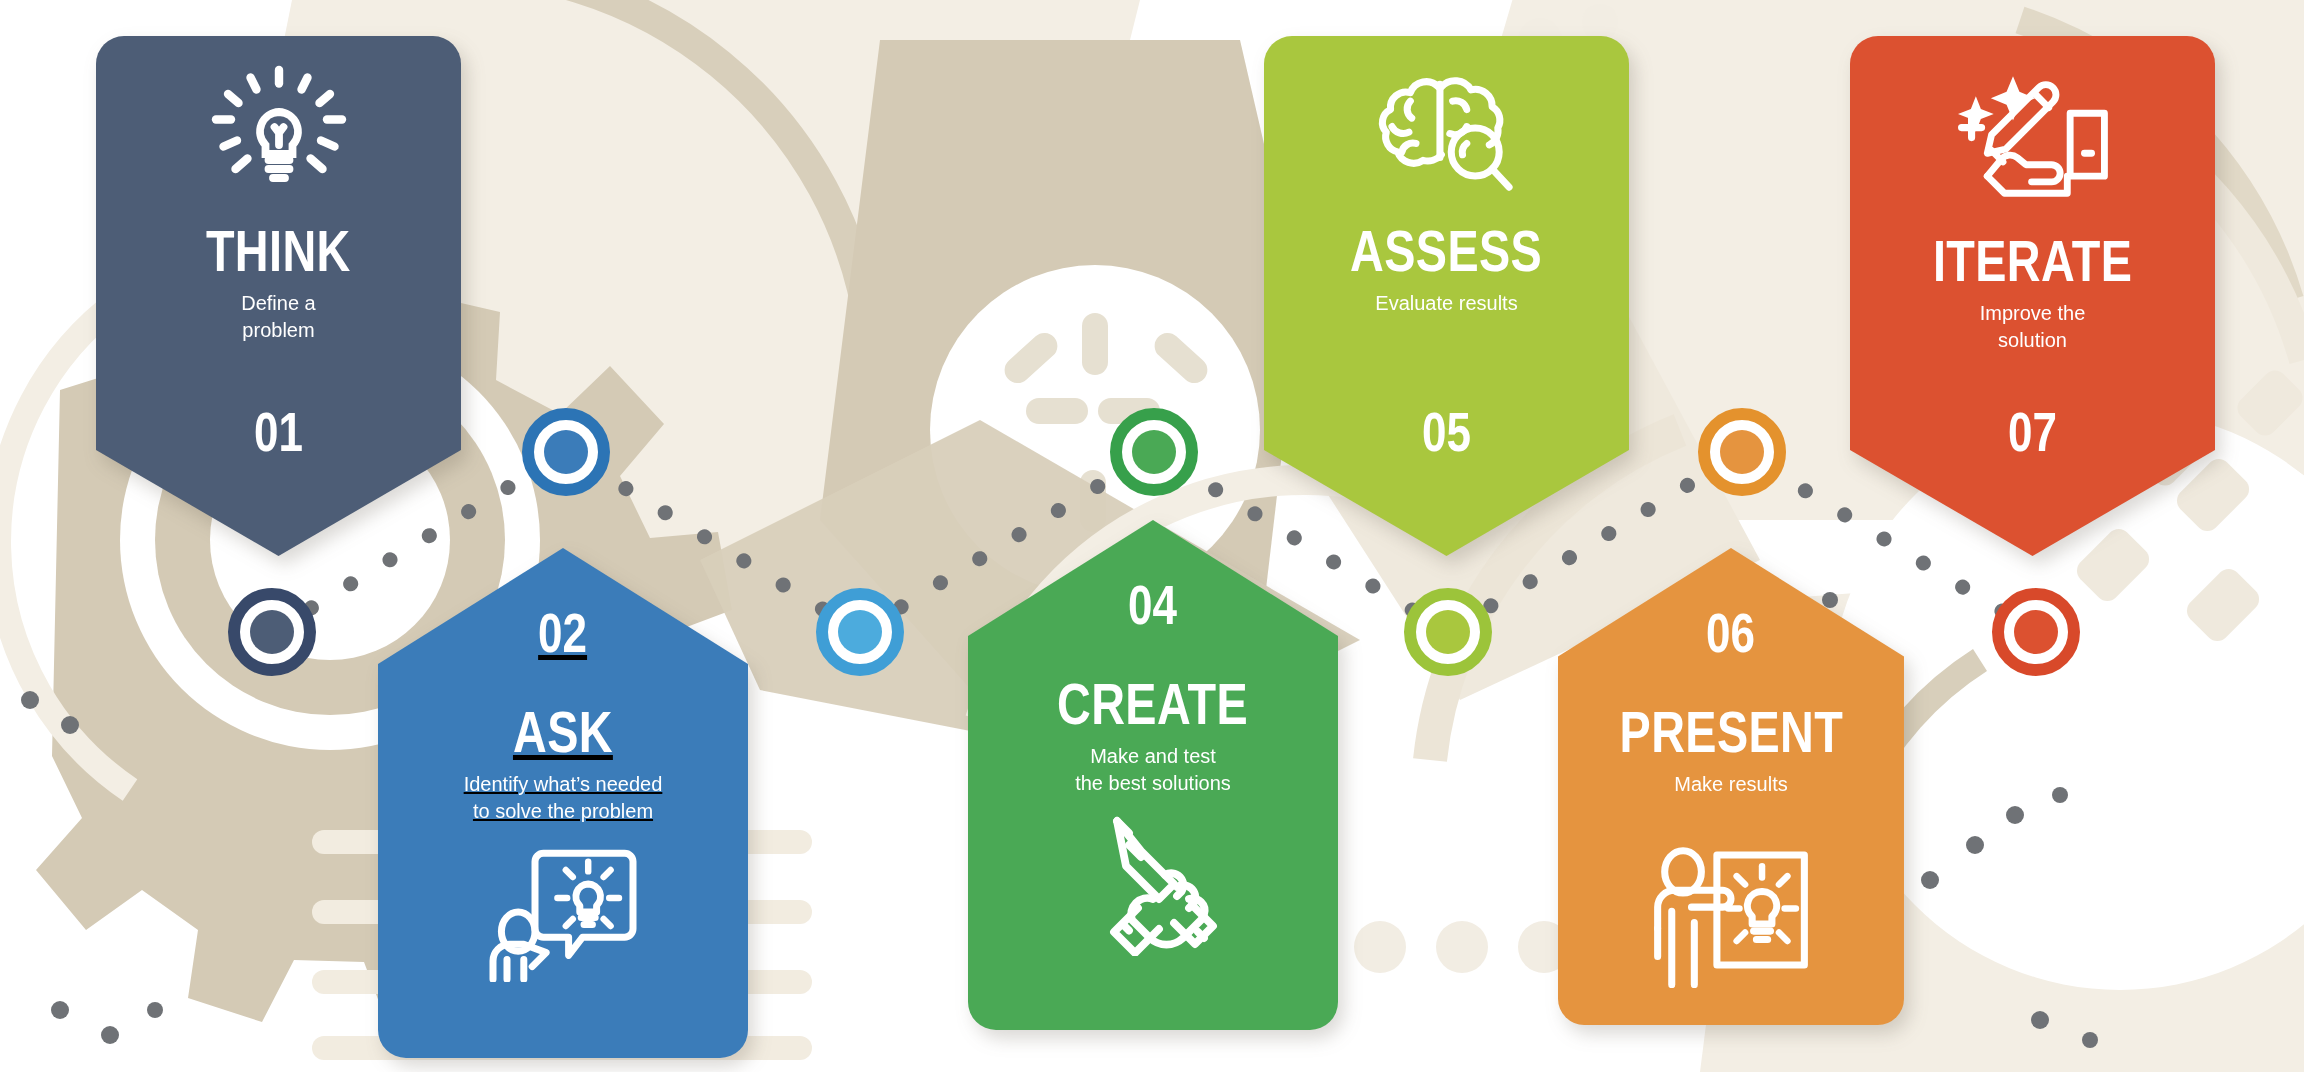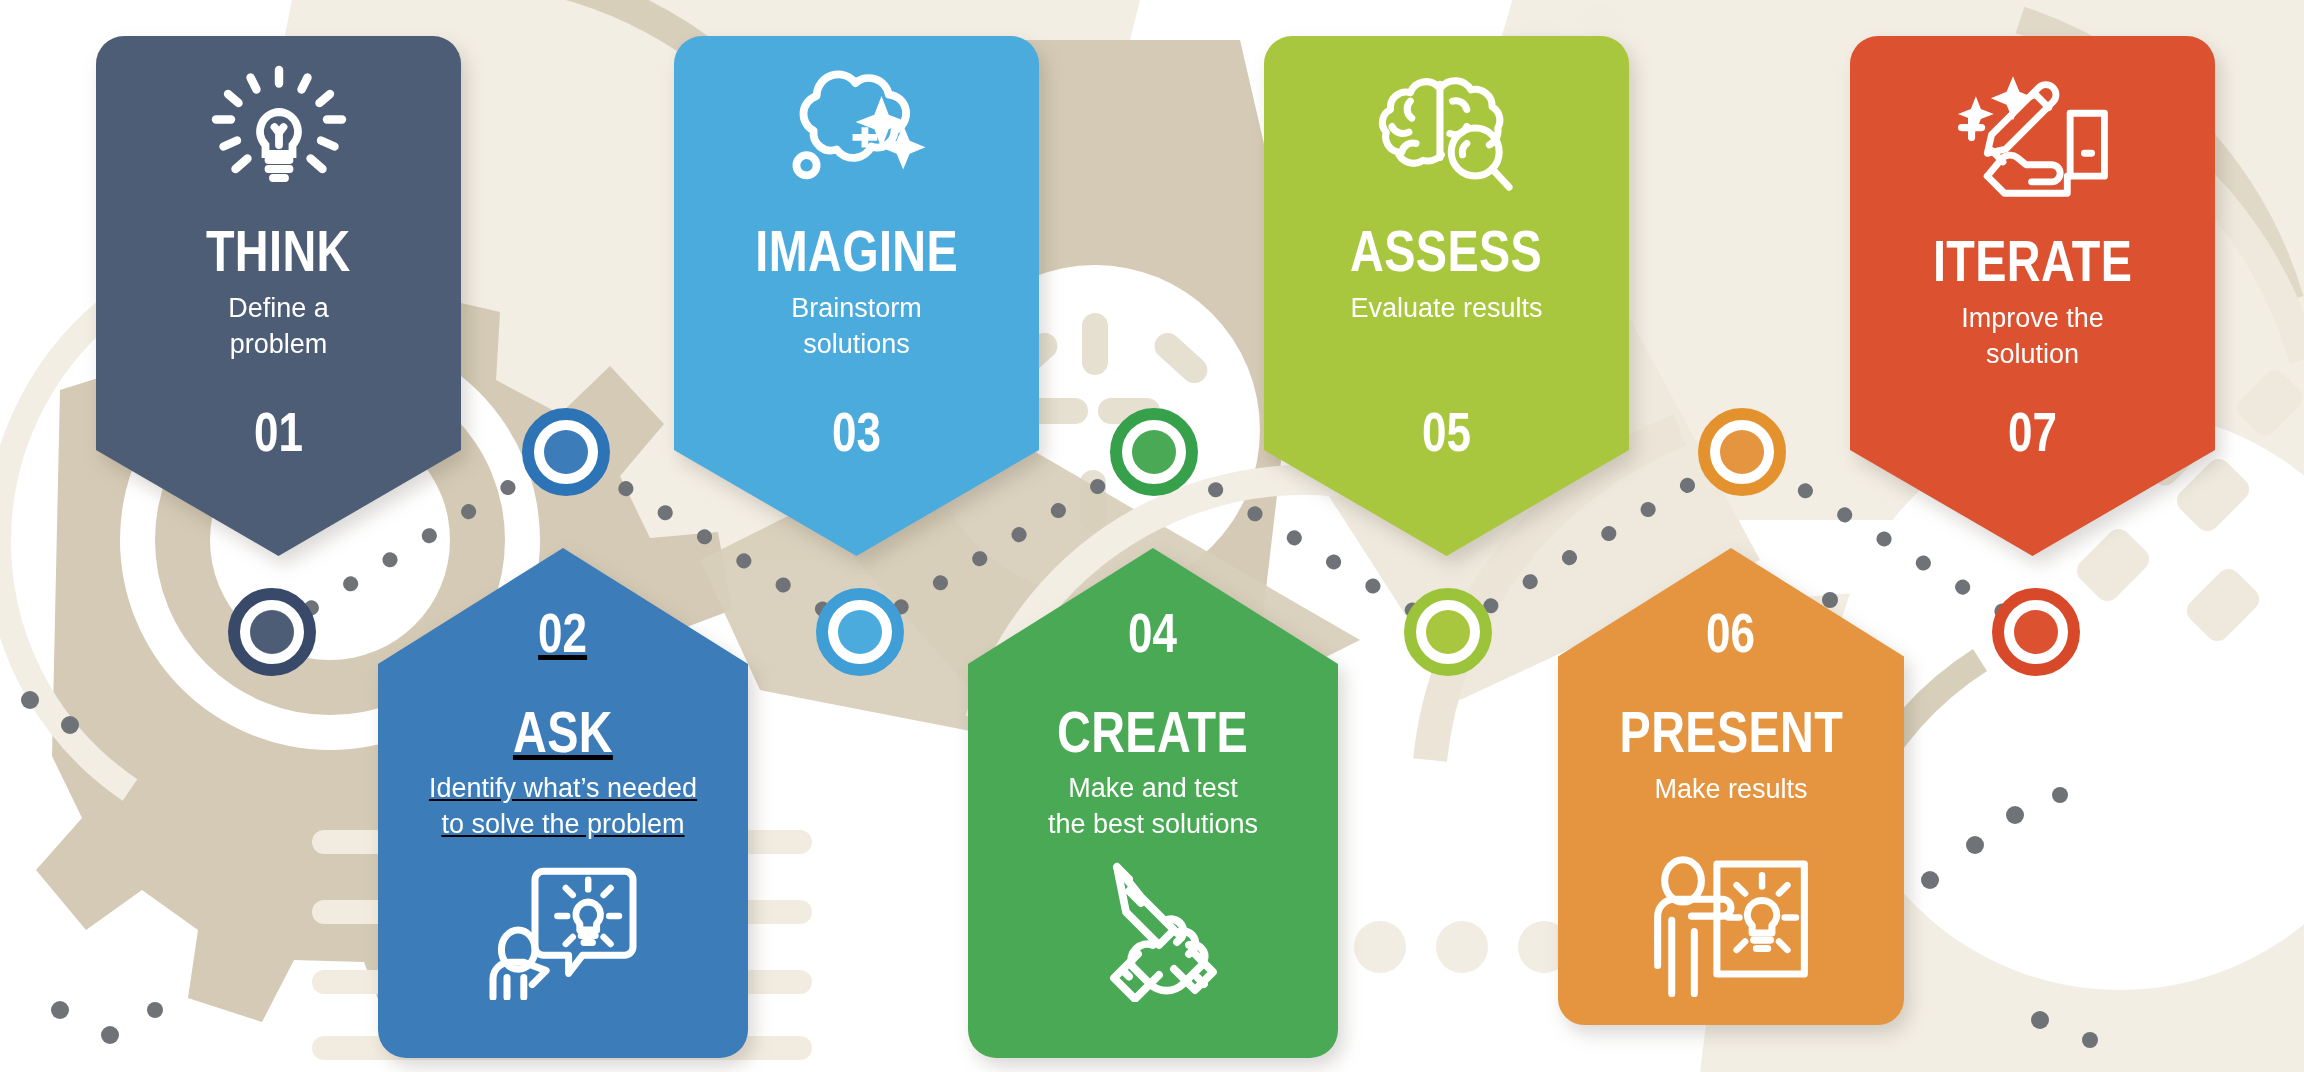--- a/index.html
+++ b/index.html
@@ -42,21 +42,21 @@
     display:flex;flex-direction:column;align-items:center;
     box-sizing:border-box;
   }
   .ttl{
     color:#fff;font-weight:700;letter-spacing:.5px;
     font-size:57px;line-height:1.02;
     font-family:"Liberation Sans Narrow","Liberation Sans",sans-serif;
     transform:scaleX(.82);
   }
   .sub{
-    color:#fff;font-size:27px;line-height:1.34;text-align:center;font-weight:400;
+    color:#fff;font-size:20px;line-height:1.34;text-align:center;font-weight:400;
   }
   .num{
     color:#fff;font-weight:700;font-size:55px;line-height:1;
     font-family:"Liberation Sans Narrow","Liberation Sans",sans-serif;
     transform:scaleX(.8);
   }
   .icon-wrap{display:flex;align-items:center;justify-content:center;}
   .icon-wrap svg{display:block;}
 </style>
 </head>
@@ -249,42 +249,22 @@
               <path d="M88 60 l-5 -5"></path>
           </g>
           <ellipse cx="22" cy="64" rx="12" ry="14"></ellipse>
           <path d="M4 98 v-13 a12 12 0 0 1 12 -12 h10 l16 6 l-10 10"></path>
           <path d="M14 98 v-14 M26 98 v-14"></path>
         </svg>
       </div>
     </div>
   </div>
 
-  <div class="card" style="left:674px;top:36px;width:365px;height:520px;">
-    <svg class="body" viewBox="0 0 365 520" preserveAspectRatio="none">
-      <path d="M 28 0 H 337 A 28 28 0 0 1 365 28 V 414 L 182.5 520 L 0 414 V 28 A 28 28 0 0 1 28 0 Z" fill="#4cabdd"></path>
-    </svg>
-    <div class="content" style="padding-top:28px;">
-      <div class="icon-wrap">
-        <svg width="150" height="142" viewBox="0 0 104 98" fill="none" stroke="#fff" stroke-width="5.4" stroke-linecap="round" stroke-linejoin="round">
-          <path d="M22 46 a13 13 0 0 1 2 -24 a15 15 0 0 1 27 -9 a14 14 0 0 1 23 8 a13 13 0 0 1 4 25 a12 12 0 0 1 -16 11 a14 14 0 0 1 -24 2 a12 12 0 0 1 -16 -13z"></path>
-          <circle cx="17" cy="70" r="7"></circle>
-          <path d="M69 22 l5 13 l13 5 l-13 5 l-5 13 l-5 -13 l-13 -5 l13 -5z" fill="#fff" stroke="none"></path>
-          <path d="M84 42 l4.5 11 l11 4.5 l-11 4.5 l-4.5 11 l-4.5 -11 l-11 -4.5 l11 -4.5z" fill="#fff" stroke="none"></path>
-          <path d="M50 44 h8 v-6 h6 v6 h8 v6 h-8 v6 h-6 v-6 h-8z" fill="#fff" stroke="none" transform="translate(-1,3) scale(.78) translate(14,14)"></path>
-        </svg>
-      </div>
-      <div class="ttl" style="margin-top:16px;">IMAGINE</div>
-      <div class="sub" style="margin-top:10px;white-space:pre-line;">Brainstorm
-solutions</div>
-      <div class="num" style="position:absolute;bottom:96px;left:0;right:0;text-align:center;">03</div>
-    </div>
-  </div>
-
-  <div class="card" style="left:968px;top:548px;width:370px;height:510px;">
+
+  <div class="card" style="left:968px;top:520px;width:370px;height:510px;">
     <svg class="body" viewBox="0 0 370 510" preserveAspectRatio="none">
       <path d="M 185 0 L 370 116 V 482 A 28 28 0 0 1 342 510 H 28 A 28 28 0 0 1 0 482 V 116 Z" fill="#4aa955"></path>
     </svg>
     <div class="content" style="padding-top:58px;">
       <div class="num">04</div>
       <div class="ttl" style="margin-top:42px;">CREATE</div>
       <div class="sub" style="margin-top:10px;white-space:pre-line;line-height:1.32;">Make and test
 the best solutions</div>
       <div class="icon-wrap" style="margin-top:10px;">
         <svg width="150" height="150" viewBox="0 0 100 100" fill="none" stroke="#fff" stroke-width="5.2" stroke-linecap="round" stroke-linejoin="round">

